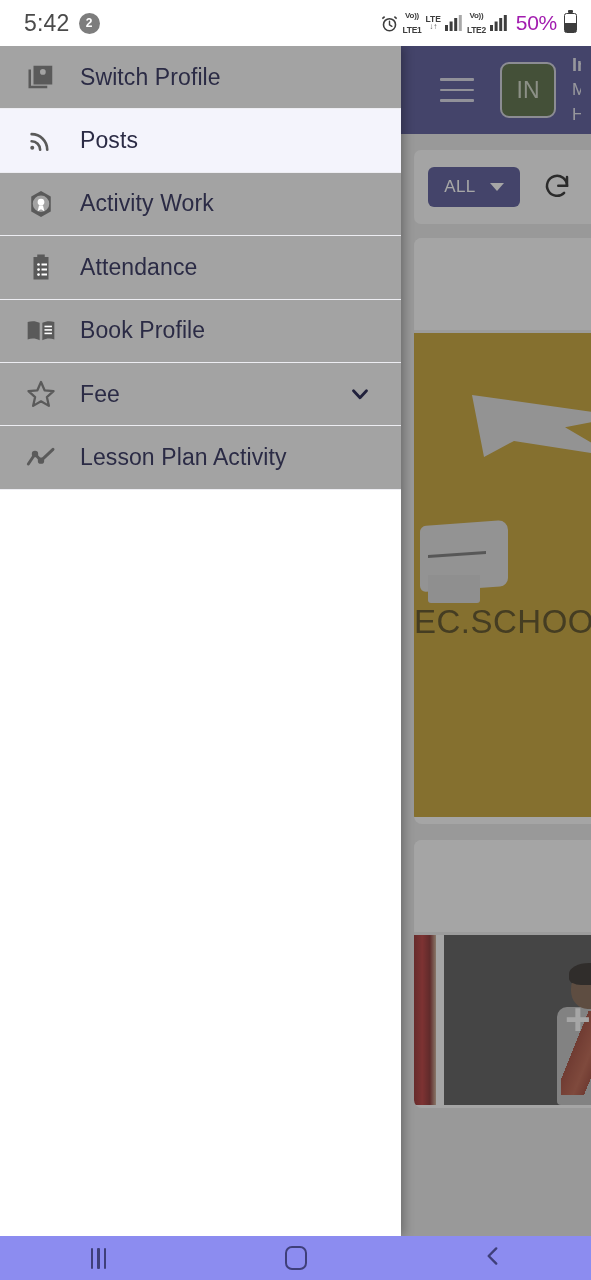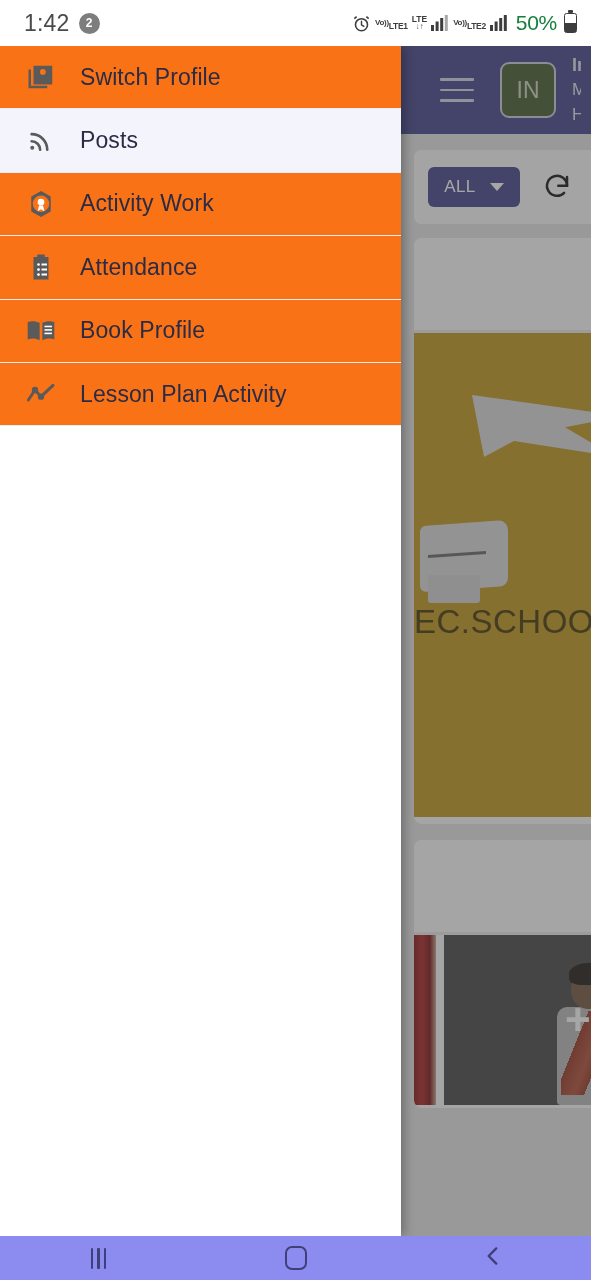--- a/index.html
+++ b/index.html
@@ -55,42 +55,42 @@
     font-weight: bold;
   }
   .sb-right {
     display: flex;
     align-items: center;
     gap: 4px;
   }
   .sb-icon { display: flex; align-items: center; color: #3d3d3d; }
   .volte-stack {
     display: flex;
-    flex-direction: row;
+    flex-direction: column;
     align-items: center;
     line-height: 1;
     font-size: 8px;
     font-weight: bold;
     color: #3d3d3d;
   }
   .volte-stack .vo { font-size: 8px; letter-spacing: -0.3px; }
   .volte-stack .lte { font-size: 8.5px; letter-spacing: -0.3px; margin-top: 6px; }
   .lte-arrows {
     display: flex;
     flex-direction: column;
     align-items: center;
     line-height: 1;
     font-size: 8.5px;
     font-weight: bold;
     color: #3d3d3d;
   }
   .lte-arrows .a2 { font-size: 8px; color: #5a5a5a; }
   .sb-battery-text {
     font-size: 21px;
-    color: #15803d;
+    color: #a21caf;
     margin-left: 4px;
     letter-spacing: -0.3px;
   }
   .batt {
     width: 13px; height: 20px;
     border: 1.6px solid #3d3d3d;
     border-radius: 2.5px;
     position: relative;
     margin-left: 3px;
   }
@@ -346,21 +346,21 @@
     background: #ffffff;
     z-index: 30;
     box-shadow: 3px 0 10px rgba(0,0,0,0.30);
   }
   .menu-item {
     height: 63.4px;
     display: flex;
     align-items: center;
     padding-left: 24px;
     border-bottom: 1px solid #ededf2;
-    background: #f97316;
+    background: #a3a3a3;
     position: relative;
   }
   .menu-item.selected { background: #f4f4fc; }
   .mi-icon {
     width: 34px;
     display: flex;
     align-items: center;
     justify-content: center;
     color: #5a5a5a;
     flex: none;
@@ -541,39 +541,52 @@
           <path d="M2 5.3c2.6-1 6.1-1 9 .6v13c-2.9-1.6-6.4-1.6-9-.6V5.3z"></path>
           <path d="M13 5.9c2.9-1.6 6.4-1.6 9-.6v13c-2.6-1-6.1-1-9 .6v-13z"></path>
           <rect x="14.6" y="8" width="5.6" height="1.2" fill="#ffffff"></rect>
           <rect x="14.6" y="10.6" width="5.6" height="1.2" fill="#ffffff"></rect>
           <rect x="14.6" y="13.2" width="5.6" height="1.2" fill="#ffffff"></rect>
         </svg>
       </span>
       <span class="mi-label">Book Profile</span>
     </div>
 
+    <div class="menu-item">
+      <span class="mi-icon">
+        <svg width="32" height="32" viewBox="0 0 24 24" fill="none" stroke="currentColor" stroke-width="1.7" stroke-linejoin="round">
+          <polygon points="12,3 14.7,9.2 21.4,9.8 16.4,14.3 17.9,20.9 12,17.5 6.1,20.9 7.6,14.3 2.6,9.8 9.3,9.2"></polygon>
+        </svg>
+      </span>
+      <span class="mi-label">Fee</span>
+      <span class="mi-chevron">
+        <svg width="26" height="26" viewBox="0 0 24 24" fill="none" stroke="currentColor" stroke-width="2.6" stroke-linecap="round" stroke-linejoin="round">
+          <polyline points="6 9 12 15.5 18 9"></polyline>
+        </svg>
+      </span>
+    </div>
 
     <div class="menu-item">
       <span class="mi-icon">
         <svg width="32" height="32" viewBox="0 0 24 24" fill="none" stroke="currentColor" stroke-width="2.2" stroke-linecap="round" stroke-linejoin="round">
           <polyline points="2.5,16.5 7.5,9 12,14 21,5.5"></polyline>
           <circle cx="7.5" cy="9" r="1.3" fill="currentColor"></circle>
           <circle cx="12" cy="14" r="1.3" fill="currentColor"></circle>
         </svg>
       </span>
       <span class="mi-label">Lesson Plan Activity</span>
     </div>
 
 
     <div class="drawer-filler"></div>
   </div>
 
   <div class="status-bar">
     <div class="sb-left">
-      <span class="sb-time">1:42</span>
+      <span class="sb-time">5:42</span>
       <span class="sb-badge">2</span>
     </div>
     <div class="sb-right">
       <span class="sb-icon">
         <svg width="19" height="19" viewBox="0 0 24 24" fill="currentColor">
           <path d="M5.2 2.4 2.3 4.9l1.3 1.6 2.9-2.5L5.2 2.4zm13.6 0-1.3 1.6 2.9 2.5 1.3-1.6-2.9-2.5z"></path>
           <circle cx="12" cy="13.5" r="7.6" fill="none" stroke="currentColor" stroke-width="2"></circle>
           <path d="M12 9.2v4.6l3 1.8" fill="none" stroke="currentColor" stroke-width="1.8" stroke-linecap="round"></path>
         </svg>
       </span>

